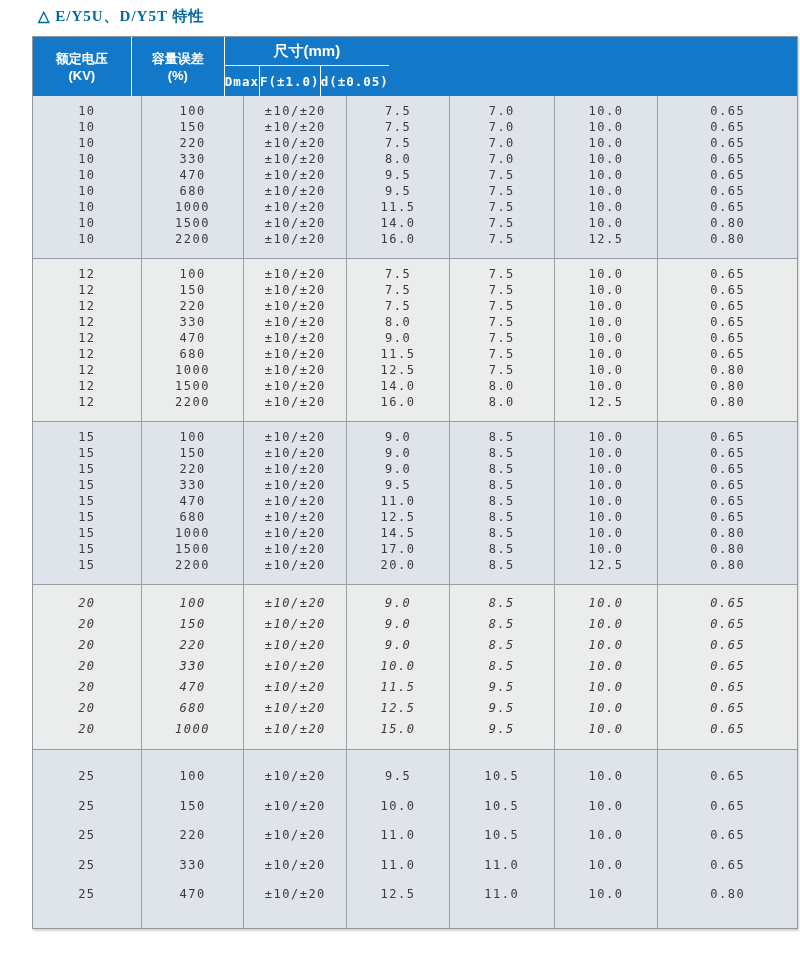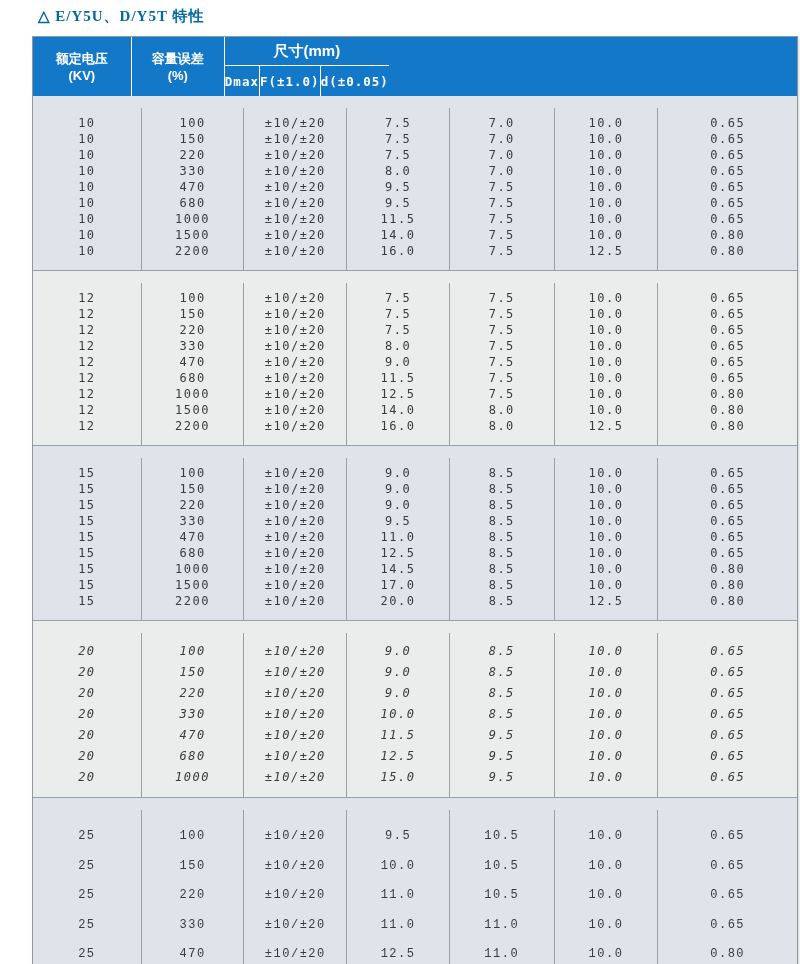--- a/index.html
+++ b/index.html
@@ -60,26 +60,26 @@
     display:grid; grid-template-columns:109fr 103fr 103fr 103fr 105fr 104fr 139fr;
     border-top:1px solid #98a0a8;
   }
   .block:first-child { border-top:none; }
   .bg-a { background:#dee4e9; }
   .bg-b { background:#ebedec; }
   .bcol {
     white-space:pre-line; text-align:center;
     border-right:1px solid #98a0a8;
     font-family:"DejaVu Sans Mono", monospace;
-    font-size:12px; letter-spacing:1.5px; color:#3b3b3b;margin-top:12px;
+    font-size:12px; letter-spacing:1.5px; color:#3b3b3b;
   }
   .bcol:last-child { border-right:none; }
   .rows-9 .bcol { padding:7px 0 11px; line-height:16px; }
   .rows-7 .bcol { padding:8px 0 9px;  line-height:21px;font-style:italic; }
-  .rows-5 .bcol { padding:12px 0 6px; line-height:29.5px;font-family:Liberation Mono, monospace; }
+  .rows-5 .bcol { padding:12px 0 18px; line-height:29.5px; }
 
   
   .note {
     position:absolute; left:38px; top:966px;
     font-size:13px; font-weight:600; color:#0f766e;
     letter-spacing:1px;
   }
 </style>
 </head>
 <body>

